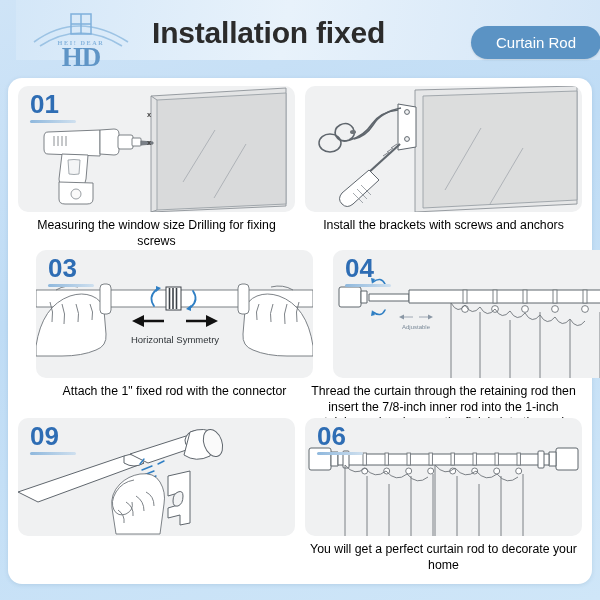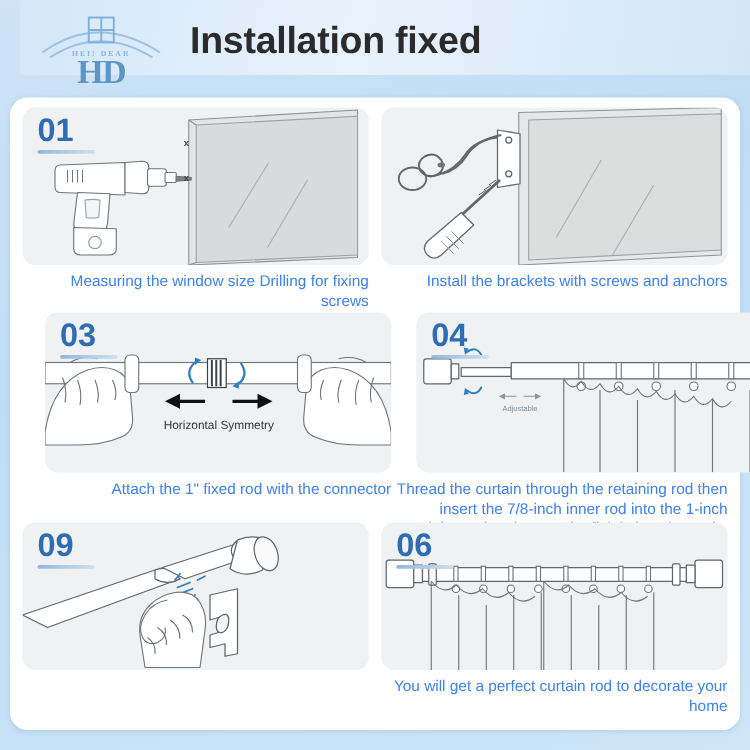--- a/index.html
+++ b/index.html
@@ -82,22 +82,22 @@
   .stepnum::after {
     content: "";
     display: block;
     width: 46px; height: 3px;
     margin-top: 1px;
     background: linear-gradient(90deg, #8fb8dd, #cfe0ef);
     border-radius: 2px;
   }
   .caption {
     width: 100%;
-    text-align: right;
-    color: #3b82f6;
+    text-align: center;
+    color: #000000;
     font-size: 12.3px;
     line-height: 1.28;
     padding-top: 6px;
     box-sizing: border-box;
   }
   .sv { display: block; width: 100%; height: 100%; }
   .tiny { font-size: 6px; fill: #7b8a99; }
   .mini { font-size: 7.5px; fill: #444; }
 </style>
 </head>
@@ -118,20 +118,21 @@
           <line x1="53" y1="8" x2="53" y2="28"></line>
           <line x1="43" y1="18" x2="63" y2="18"></line>
         </g>
         <text x="53" y="39" text-anchor="middle" font-size="6.2" font-family="Liberation Serif, serif" font-weight="bold" letter-spacing="1.6" fill="#86b4dd">HEI! DEAR</text>
         <text x="53" y="60" text-anchor="middle" font-size="27" font-family="Liberation Serif, serif" font-weight="bold" letter-spacing="-1" fill="#5f95c6">HD</text>
       </svg>
     </div>
 
     <div id="title">Installation fixed</div>
 
+    <div id="badge">Curtain Rod</div>
   </div>
 
   <div id="panel">
 
     <div class="card" style="left:10px; top:8px; width:277px;">
       <div class="illus" style="height:126px;">
         <div class="stepnum">01</div>
         <svg class="sv" viewBox="0 0 277 126">
           <g fill="#ffffff" stroke="#6e7479" stroke-width="0.9" stroke-linejoin="round">
 

